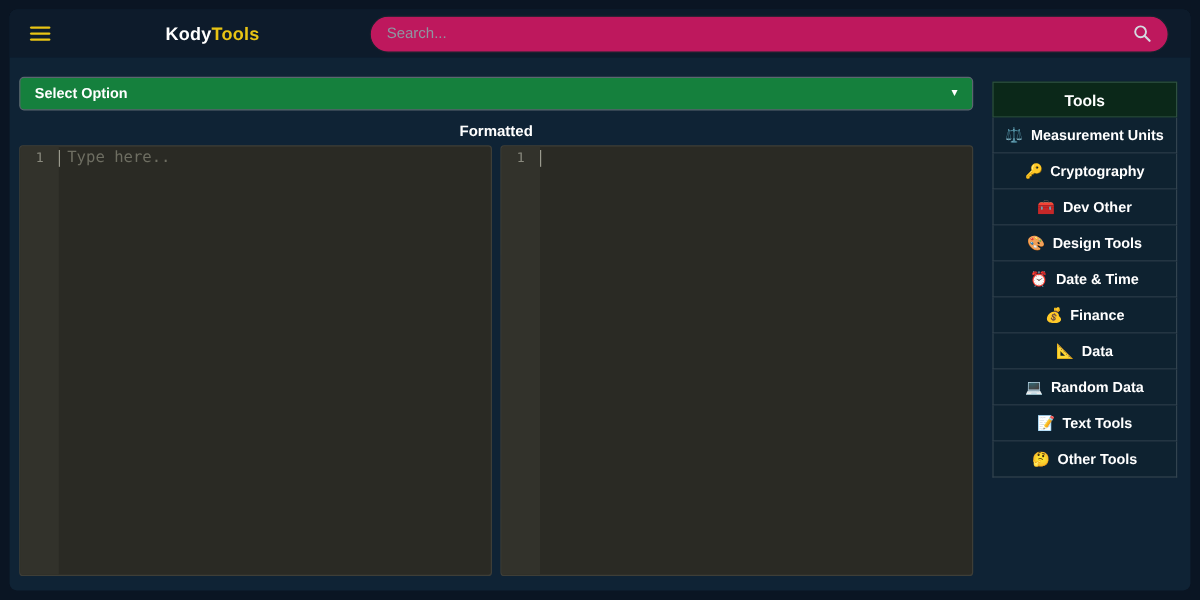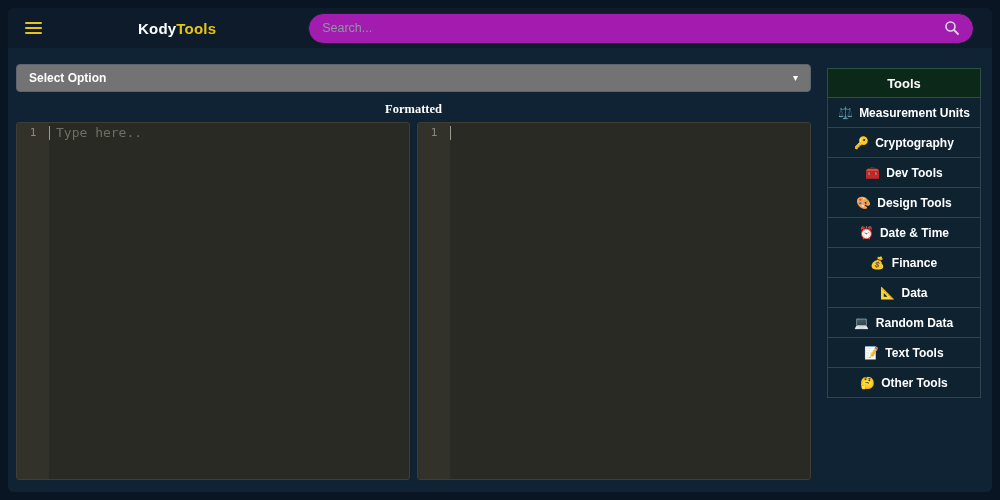--- a/index.html
+++ b/index.html
@@ -27,21 +27,21 @@
     padding: 0 18px 0 17px;
   }
   .hamburger { width: 17px; cursor: pointer; }
   .hamburger .bar { height: 2.5px; background: #e8c414; margin: 2.5px 0; border-radius: 1px; }
   .logo { margin-left: 96px; font-size: 15px; font-weight: bold; letter-spacing: .2px; cursor: pointer; white-space: nowrap; }
   .logo .p1 { color: #ffffff; }
   .logo .p2 { color: #e8c414; }
   .searchbar {
     flex: 1; margin-left: 92px;
     height: 31px; border-radius: 16px;
-    background: #a21caf;
+    background: #be185d;
     border: 1px solid #16222e;
     display: flex; align-items: center;
     padding: 0 13px;
   }
   .searchbar input {
     flex: 1; background: transparent; border: none; outline: none;
     color: #cdd4da; font-size: 12.5px; font-family: "Liberation Sans", sans-serif;
   }
   .searchbar input::placeholder { color: #8d97a1; }
   .search-icon { width: 16px; height: 16px; display: block; cursor: pointer; }
@@ -54,34 +54,34 @@
     margin-top: 15px;
     text-align: center;
     color: #fdd017;
     font-size: 26px; font-weight: bold;
     letter-spacing: .3px;
   }
 
   .select {
     margin-top: 16px;
     height: 28px; flex: 0 0 28px;
-    background: #737373;
+    background: #15803d;
     border: 1px solid #5b6670;
     border-radius: 4px;
     display: flex; align-items: center; justify-content: space-between;
     padding: 0 12px;
     cursor: pointer;
   }
   .select .sel-value { color: #ffffff; font-size: 12px; font-weight: bold; }
   .select .caret { color: #ffffff; font-size: 10px; line-height: 1; }
 
   .col-headers { display: flex; margin: 10px 0 5px; }
   .col-headers .col-h {
     flex: 1; text-align: center;
-    color: #ffffff; font-size: 12.5px; font-weight: bold; font-family: Liberation Serif, serif;
+    color: #ffffff; font-size: 12.5px; font-weight: bold;
   }
 
   .editors { flex: 1; display: flex; gap: 7px; margin-bottom: 12px; min-height: 0; }
   .editor {
     flex: 1; display: flex;
     background: #2a2a24;
     border: 1px solid #3e3e37;
     border-radius: 3px;
     overflow: hidden;
   }
@@ -186,21 +186,21 @@
         <div class="sb-item">
           <span class="ico">⚖️</span>
           <span>Measurement Units</span>
         </div>
         <div class="sb-item">
           <span class="ico">🔑</span>
           <span>Cryptography</span>
         </div>
         <div class="sb-item">
           <span class="ico">🧰</span>
-          <span>Dev Tools</span>
+          <span>Dev Other</span>
         </div>
         <div class="sb-item">
           <span class="ico">🎨</span>
           <span>Design Tools</span>
         </div>
         <div class="sb-item">
           <span class="ico">⏰</span>
           <span>Date &amp; Time</span>
         </div>
         <div class="sb-item">

